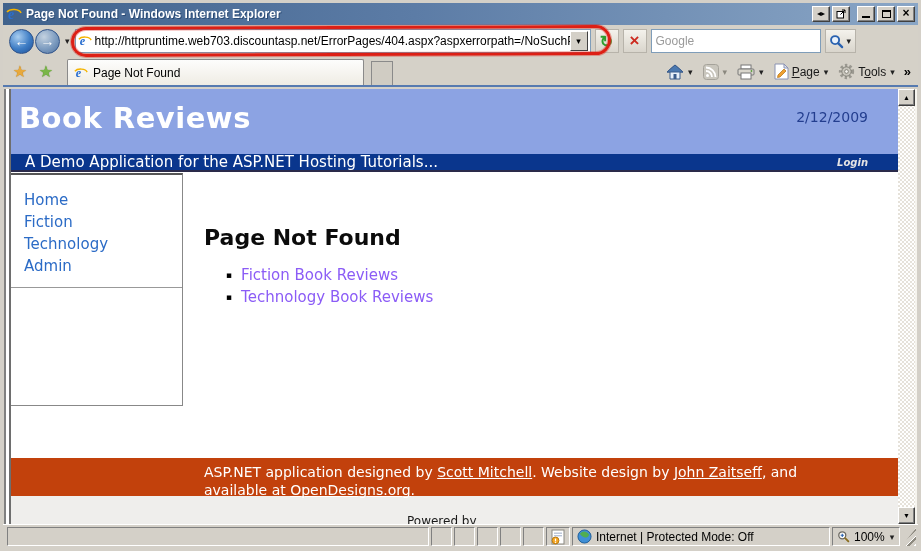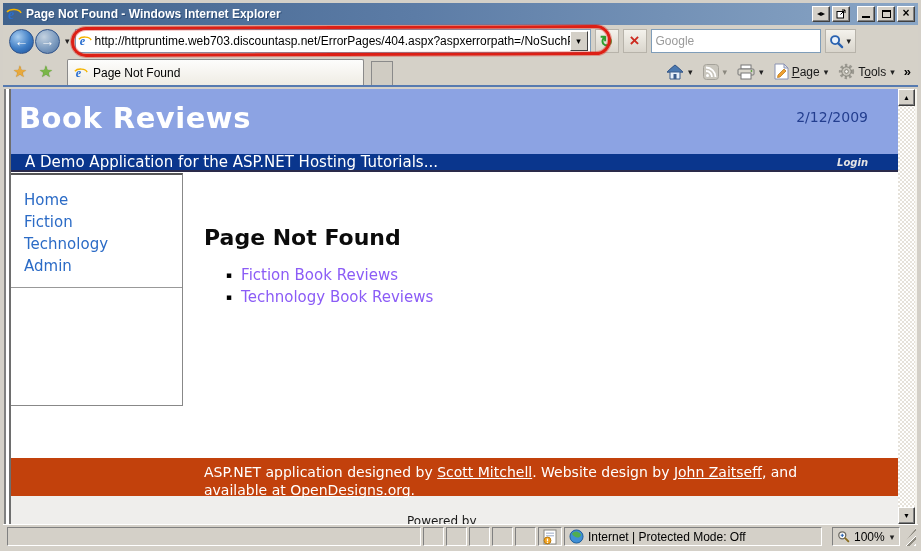--- a/index.html
+++ b/index.html
@@ -127,21 +127,21 @@
                   -webkit-background-clip:text; background-clip:text; color:transparent; }
 
   
   .statusbar { position:absolute; left:0; right:0; bottom:0; height:24px; background:#d4d0c8;
                border-top:1px solid #fff; display:flex; align-items:center; padding:2px 2px 2px 4px; gap:2px;
                font-size:12px; color:#000; }
   .panel { height:19px; border:1px solid; border-color:#808080 #fff #fff #808080;
            display:flex; align-items:center; gap:4px; padding:0 4px; }
   .panel.mainp { flex:1; }
   .panel.tiny { width:21px; padding:0; }
-  .panel.zoomp { width:68px;margin-left:8px; }
+  .panel.zoomp { width:68px; }
   .grip { width:14px; height:18px; align-self:flex-end;
           background:repeating-linear-gradient(135deg, transparent 0 3px, #fff 3px 4px, #8e8a80 4px 6px);
           clip-path:polygon(100% 0, 100% 100%, 0 100%); }
 
   svg { display:block; }
 </style>
 </head>
 <body>
 
 <div id="window">

